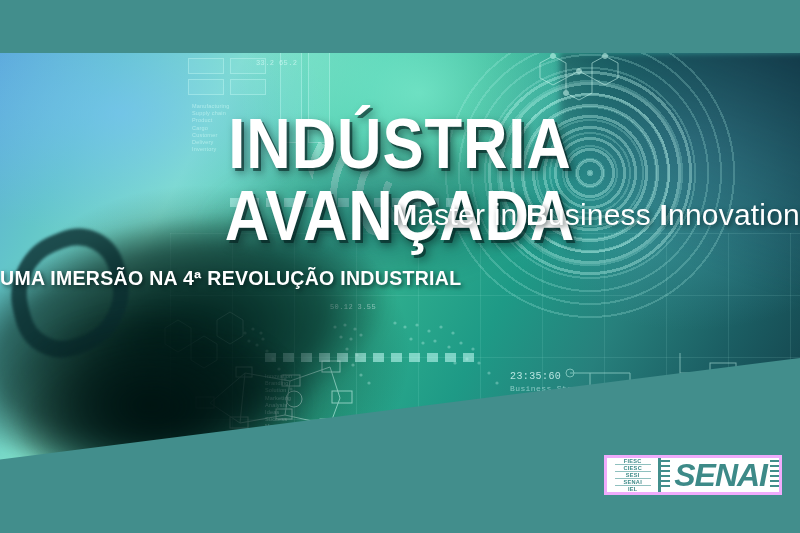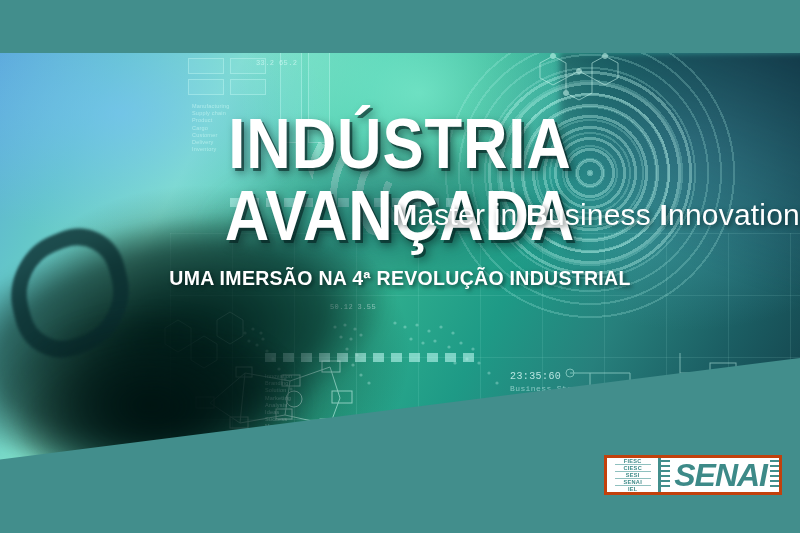--- a/index.html
+++ b/index.html
@@ -205,36 +205,36 @@
     text-align:right;
     font-size:30px; line-height:38px;
     color:#ffffff;
     font-weight:400;
     letter-spacing:.2px;
     text-shadow:2px 2px 5px rgba(0,20,20,.6);
   }
   .subline b { font-weight:bold; }
   .tagline {
     position:absolute; left:0; top:265px; width:800px; z-index:50;
-    text-align:center;
+    text-align:left;
     font-size:19.5px; line-height:26px;
     font-weight:bold;
     color:#ffffff;
     letter-spacing:.3px;
     text-shadow:2px 2px 4px rgba(0,20,20,.65);
   }
 
   
   .logo-wrap {
     position:absolute; right:18px; bottom:38px; z-index:60;
     text-align:center;
   }
   .logo-mark {
     display:flex; align-items:stretch; height:40px;
-    background:#c2410c; padding:3px;
+    background:#f0abfc; padding:3px;
   }
   .logo-left {
     width:54px; background:#ffffff;
     display:flex; flex-direction:column; justify-content:center;
     align-items:center; border-right:3px solid #428e8c;
   }
   .logo-left span {
     font-size:5.6px; font-weight:bold; line-height:6.2px;
     color:#3d8a88; letter-spacing:.3px;
     border-bottom:.6px solid #8fc0bf; width:36px; text-align:center;

